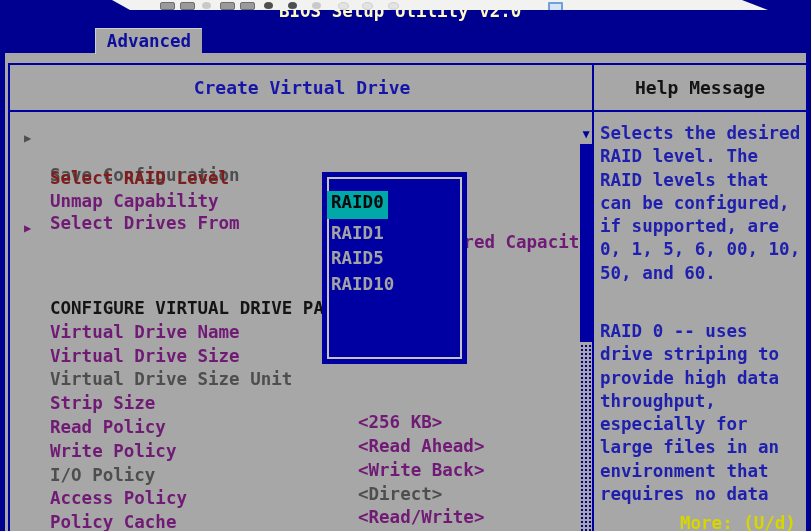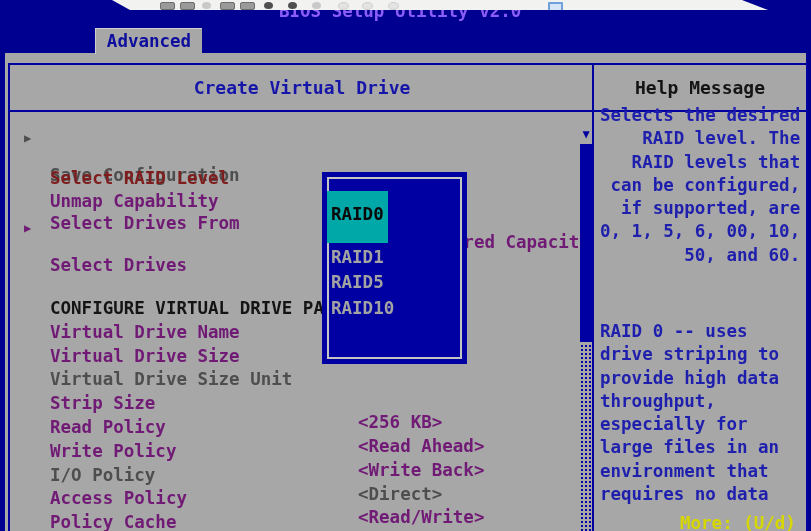--- a/index.html
+++ b/index.html
@@ -17,21 +17,21 @@
   }
   .tb-ic{position:absolute;top:2px;}
   .ic-rect{width:13px;height:6px;background:#9a9a9a;border:1px solid #6d6d6d;border-radius:2px;}
   .ic-dark{width:9px;height:7px;background:#4f4f4f;border-radius:50%;}
   .ic-light{width:9px;height:7px;background:#c9c9c9;border-radius:50%;}
   .ic-faint{width:9px;height:6px;background:#e3e3e3;border:1px solid #cfcfcf;border-radius:50%;}
   .ic-blue{width:11px;height:8px;background:#d7e6f7;border:2px solid #6f9fdc;border-radius:1px;}
   
   .bios-title{
     position:absolute;top:2px;left:279px;z-index:10;
-    color:#8b5cf6;font-size:17.5px;line-height:18px;white-space:pre;
+    color:#fef9c3;font-size:17.5px;line-height:18px;white-space:pre;
   }
   
   .tab{
     position:absolute;left:95px;top:28px;width:106px;height:25px;z-index:6;
     background:#a7a7a7;color:#0e0e9e;font-size:17.5px;line-height:25px;
     text-align:center;border-top:1px solid #cfcfcf;border-left:1px solid #cfcfcf;
   }
   
   .body-gray{position:absolute;left:5px;top:53px;width:801px;height:478px;background:#a7a7a7;z-index:1;}
   
@@ -68,29 +68,29 @@
     position:absolute;left:322px;top:172px;width:145px;height:192px;
     background:#0000a2;z-index:8;
   }
   .popup-inner{position:absolute;left:5px;top:5px;right:5px;bottom:5px;border:2px solid #c4c4c4;}
   .popup-item{
     position:relative;margin-left:9px;margin-right:8px;height:25.5px;
     color:#a3a3a3;font-size:17.5px;line-height:25px;white-space:pre;
   }
   .popup-item.sel{
     background:#00a8a8;color:#0a0a0a;display:inline-block;
-    padding:12px 4px;margin-left:5px;height:28px;line-height:22px;margin-top:2px;margin-bottom:1.5px;
+    padding:0 4px;margin-left:5px;height:28px;line-height:22px;margin-top:2px;margin-bottom:1.5px;
   }
   .popup-list{position:absolute;top:17px;left:0;right:0;}
   
   .help-text{
     position:absolute;left:6px;color:#1f1fae;font-size:17.5px;line-height:23.3px;
     white-space:pre-line;z-index:2;
   }
-  .help-p1{top:39px;text-align:right;}
+  .help-p1{top:57px;}
   .help-p2{top:255px;}
   .more{
     position:absolute;left:86px;top:449px;color:#d6d600;font-size:17.5px;line-height:19px;
     white-space:pre;z-index:2;
   }
 </style>
 </head>
 <body>
 
 <div class="screen">
@@ -129,21 +129,20 @@
     </div>
     <div class="row c-normal" style="top:108px">
       <span class="lbl">Unmap Capability</span>
     </div>
     <div class="row c-normal" style="top:130px">
       <span class="lbl">Select Drives From</span>
       <span class="val">&lt;Unconfigured Capacity&gt;</span>
     </div>
     <div class="row c-normal" style="top:153px">
       <span class="arrow">▶</span>
-      <span class="lbl">Select Drives</span>
     </div>
     <div class="row c-header" style="top:215px">
       <span class="lbl">CONFIGURE VIRTUAL DRIVE PARAMETERS:</span>
     </div>
     <div class="row c-normal" style="top:239px">
       <span class="lbl">Virtual Drive Name</span>
     </div>
     <div class="row c-normal" style="top:263px">
       <span class="lbl">Virtual Drive Size</span>
     </div>

